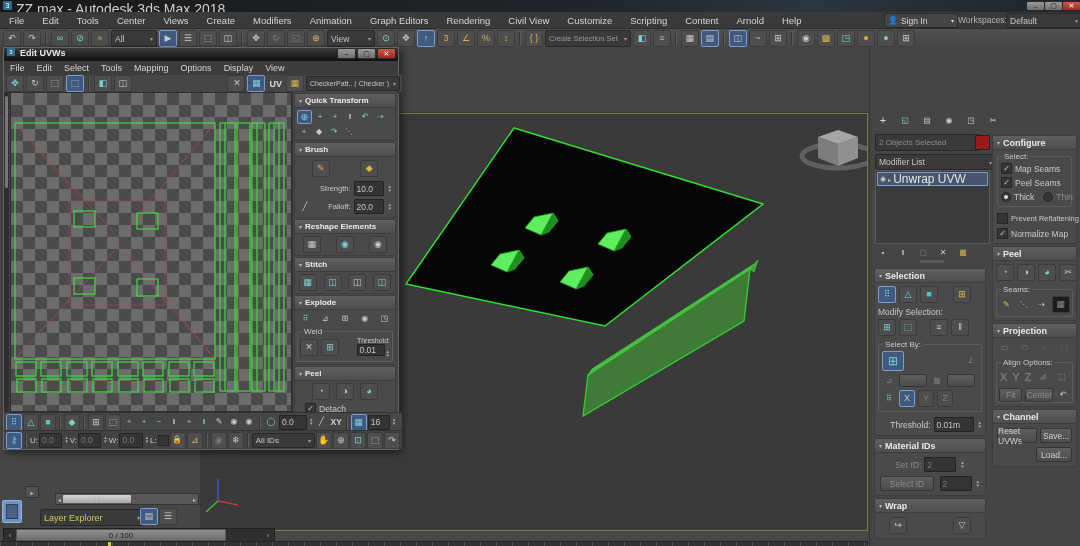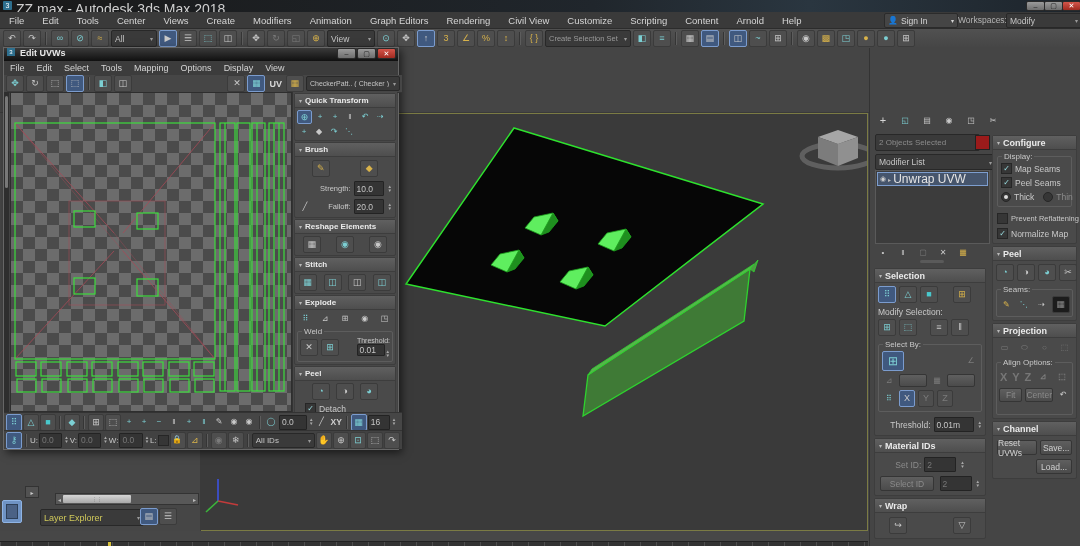--- a/index.html
+++ b/index.html
@@ -72,21 +72,21 @@
     <span class="menu-item">Content</span>
     <span class="menu-item">Arnold</span>
     <span class="menu-item">Help</span>
     <div class="abs" style="left:884px;top:1px;width:66px;height:13px;background:#454545;border:1px solid #2b2b2b;display:flex;align-items:center;gap:3px;padding:0 3px;border-radius:2px">
       <span style="font-size:8px;color:#bdbdbd">👤</span>
       <span style="font-size:8.5px">Sign In</span>
       <span class="car" style="margin-left:auto;font-size:6px">▾</span>
     </div>
     <span class="abs lbl" style="left:958px;top:3px;color:#b5b5b5">Workspaces:</span>
     <div class="abs dd" style="left:1006px;top:1px;width:68px;height:13px">
-      <span>Modify</span>
+      <span>Default</span>
         <span class="car">▾</span>
     </div>
   </div>
 
   <div class="abs" style="left:0;top:29px;width:1080px;height:19px;background:linear-gradient(#515151,#454545);border-bottom:1px solid #2e2e2e;display:flex;align-items:center;gap:2px;padding:0 3px">
     <span class="ico">↶</span>
     <span class="ico">↷</span>
     <span class="sep"></span>
     <span class="ico t">∞</span>
     <span class="ico t">⊘</span>
@@ -188,20 +188,27 @@
     </div>
     <span class="abs ico sel" style="left:140px;top:60px">▤</span>
     <span class="abs ico" style="left:159px;top:60px">☰</span>
     <span class="abs" style="left:25px;top:38px;width:12px;height:10px;background:#525252;border:1px solid #333;display:inline-flex;align-items:center;justify-content:center;font-size:6px;color:#ccc">▸</span>
   </div>
 
   <div class="abs" style="left:2px;top:500px;width:18px;height:21px;background:#6f93c4;border:1px solid #8fb4e4;border-radius:2px">
     <div style="margin:3px;width:10px;height:13px;background:#4b6285;border:1px solid #2e4058"></div>
   </div>
 
+  <div class="abs" style="left:3px;top:528px;width:270px;height:12px;background:#2f2f2f;border:1px solid #1f1f1f;display:flex;align-items:center">
+    <span style="width:12px;text-align:center;font-size:7px;color:#b5b5b5">‹</span>
+    <div style="width:208px;height:10px;background:linear-gradient(#8f8f8f,#6e6e6e);border:1px solid #555;display:flex;align-items:center;justify-content:center">
+      <span style="font-size:8px;color:#1d1d1d">0 / 100</span>
+    </div>
+    <span style="margin-left:auto;width:12px;text-align:center;font-size:7px;color:#b5b5b5">›</span>
+  </div>
   <div class="abs" style="left:0;top:541px;width:868px;height:5px;background:repeating-linear-gradient(90deg,#4e4e4e 0 1px,#333 1px 16px);border-top:1px solid #222">
     <span style="position:absolute;left:108px;top:0;width:3px;height:4px;background:#d8c23a"></span>
   </div>
 
   <div class="abs" style="left:869px;top:48px;width:211px;height:498px;background:#454545;border-left:1px solid #333">
 
     <div class="abs row" style="left:6px;top:66px;gap:8px">
       <span class="ico mini" style="color:#d6d6d6;font-size:11px">+</span>
       <span class="ico mini" style="color:#7ccfd3">◱</span>
       <span class="ico mini">▤</span>
@@ -320,21 +327,21 @@
     </div>
 
     <div class="abs" style="left:120px;top:85px;width:89px">
       <div class="roll">
         <div class="roll-h">
           <span class="tri">▾</span>
             <span>Configure</span>
         </div>
         <div style="padding:6px 4px 4px">
           <div class="fset" style="padding:6px 3px 4px">
-            <span class="leg">Display:</span>
+            <span class="leg">Select:</span>
             <div class="row">
                 <span class="chk">✓</span>
               <span class="lbl">Map Seams</span>
               </div>
             <div class="row" style="margin-top:3px">
                 <span class="chk">✓</span>
               <span class="lbl">Peel Seams</span>
               </div>
             <div class="row" style="margin-top:4px">
               <span class="rad">
@@ -383,21 +390,21 @@
           <span class="tri">▾</span>
             <span>Projection</span>
         </div>
         <div style="padding:3px">
           <div class="row" style="justify-content:space-around">
             <span class="ico mini dim">▭</span>
             <span class="ico mini dim">⬭</span>
             <span class="ico mini dim">○</span>
             <span class="ico mini dim">⬚</span>
           </div>
-          <div class="fset" style="margin-top:8px;padding:7px 2px 12px">
+          <div class="fset" style="margin-top:8px;padding:7px 2px 0">
             <span class="leg">Align Options:</span>
             <div class="row" style="justify-content:space-around;color:#777;font-size:11px;font-weight:bold">
               <span>X</span>
               <span>Y</span>
               <span>Z</span>
               <span class="ico mini dim">⊿</span>
               <span class="ico mini dim">⬚</span>
             </div>
             <div class="row" style="margin-top:5px;justify-content:flex-start">
               <span class="btn dim" style="width:30px;height:12px">Fit</span>

